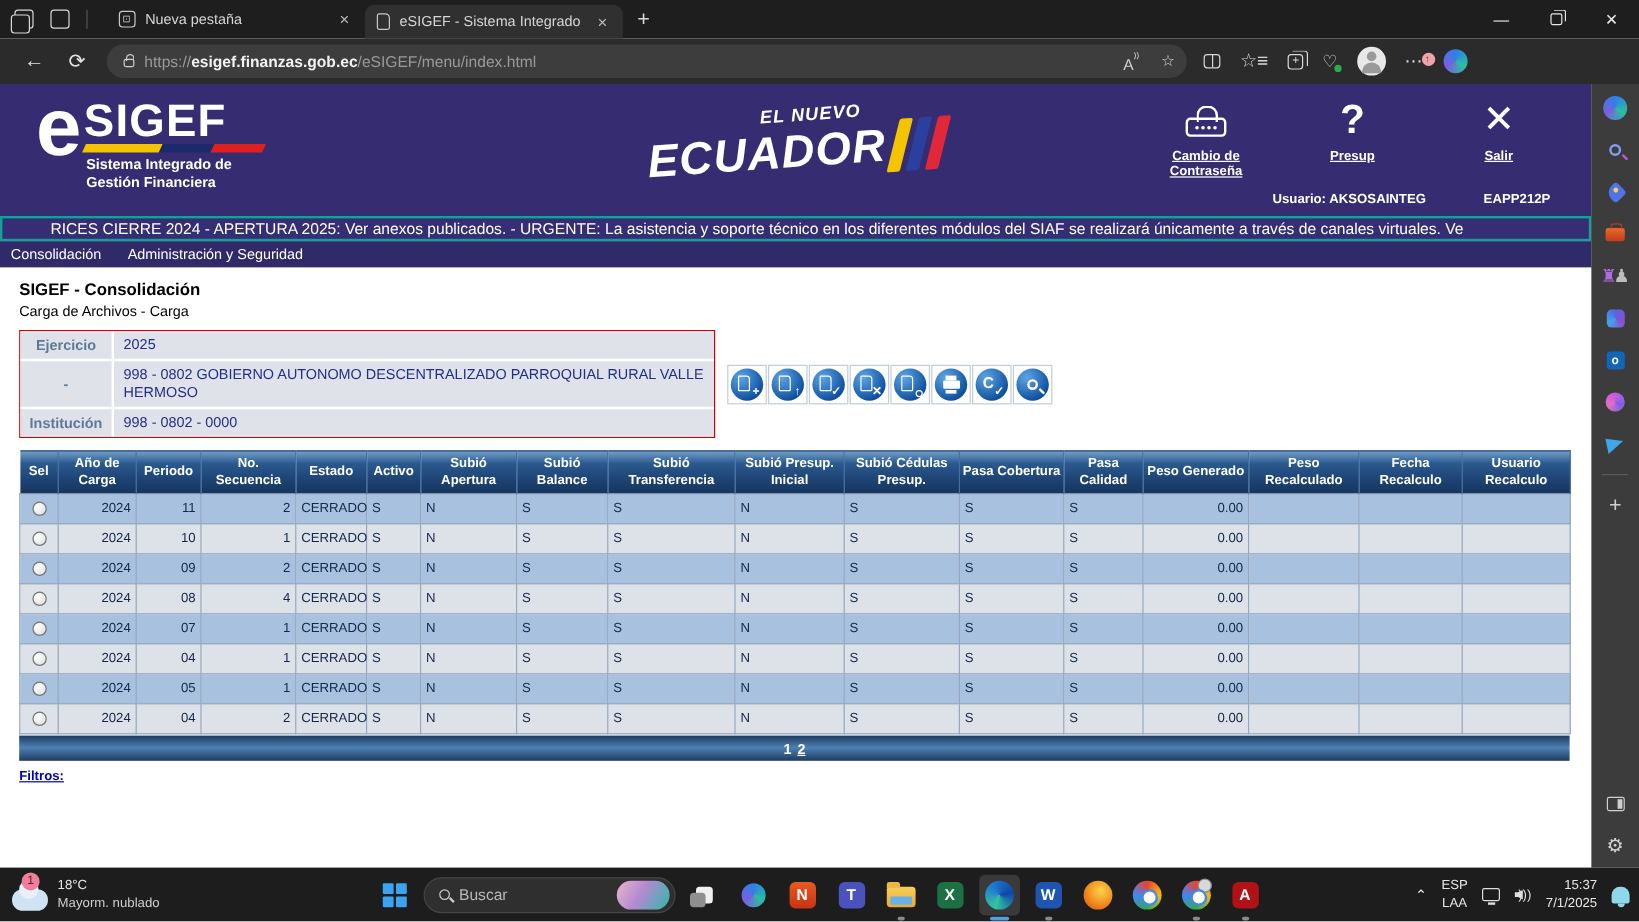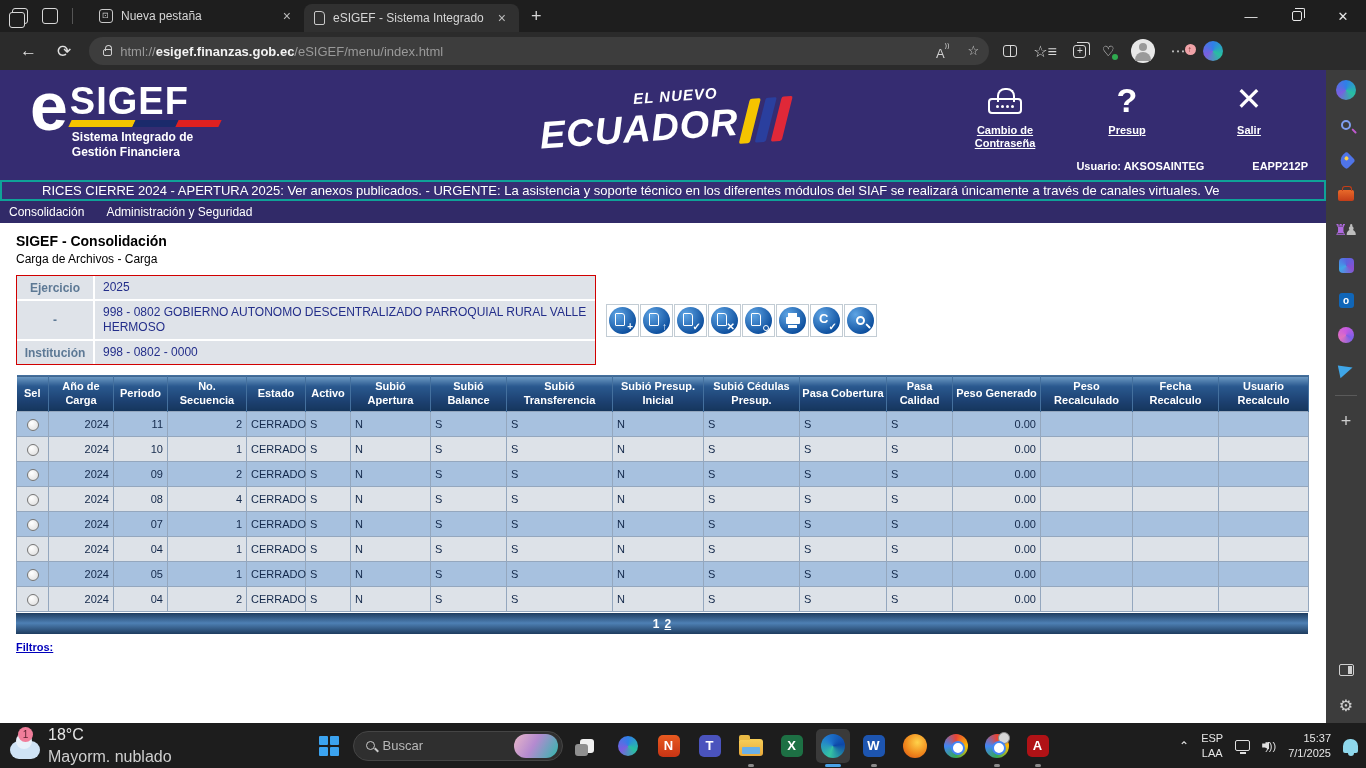--- a/index.html
+++ b/index.html
@@ -86,21 +86,21 @@
   .ecu-stripes .y { background:#f5c400; } .ecu-stripes .b { background:#2a3f9e; } .ecu-stripes .r { background:#e02838; }
   .header-actions { position:absolute; right:34px; top:10px; display:flex; gap:36px; align-items:flex-start; }
   .h-action { display:flex; flex-direction:column; align-items:center; width:86px; }
   .h-action .icn { height:40px; display:flex; align-items:center; justify-content:center; }
   .h-action .lbl { font-size:11px; font-weight:bold; text-decoration:underline; text-align:center; line-height:1.2; margin-top:4px; }
   .lock-big { width:34px; height:16px; border:2px solid #fff; border-radius:4px; position:relative; display:flex; align-items:center; justify-content:center; gap:2px; margin-top:12px; }
   .lock-big::before { content:""; position:absolute; top:-12px; left:7px; width:14px; height:12px; border:2px solid #fff; border-bottom:none; border-radius:8px 8px 0 0; }
   .lock-big i { width:3px; height:3px; background:#fff; border-radius:50%; }
   .q-glyph { font-size:34px; font-weight:bold; }
   .x-glyph { font-size:32px; font-weight:300; line-height:0.8; }
-  .user-line { position:absolute; right:18px; bottom:8px; display:flex; gap:48px; font-size:11px; font-weight:bold; }
+  .user-line { position:absolute; right:34px; bottom:8px; display:flex; gap:48px; font-size:11px; font-weight:bold; }
 
   
   .marquee { height:21px; background:#362e74; border:2px solid #0fa298; overflow:hidden; display:flex; align-items:center;padding-left:38px; }
   .marquee span { white-space:nowrap; color:#fff; font-size:13px; padding-left:2px; }
   .menubar { height:22px; background:#312a68; display:flex; align-items:center; gap:22px; padding-left:9px; }
   .menubar span { color:#fff; font-size:12px; }
 
   
   .content { flex:1; background:#fff; padding:10px 0 0 16px; position:relative; }
   .page-title { font-size:14px; font-weight:bold; color:#000; }
@@ -139,21 +139,21 @@
   .pager .cur { font-weight:bold; }
   .pager .lnk { text-decoration:underline; font-weight:bold; }
   .filters-link { display:inline-block; margin-top:7px; font-size:11px; font-weight:bold; color:#0000bb; text-decoration:underline; }
 
   
   .taskbar { height:45px; background:#1d1d1d; position:relative; display:flex; align-items:center; }
   .weather { position:absolute; left:10px; display:flex; align-items:center; gap:8px; color:#e6e6e6; }
   .cloud { width:30px; height:18px; background:#cfe3f5; border-radius:10px; position:relative; margin-top:8px; }
   .cloud::before { content:""; position:absolute; left:6px; top:-8px; width:16px; height:16px; background:#e8f1fa; border-radius:50%; }
   .cloud .wbadge { position:absolute; left:8px; top:-14px; width:15px; height:15px; background:#f07d9a; border-radius:50%; color:#5a1f2e; font-size:10px; text-align:center; line-height:15px; }
-  .weather .lines { font-size:16px; line-height:1.35; }
+  .weather .lines { font-size:11px; line-height:1.35; }
   .weather .lines .desc { color:#cfcfcf; }
   .tb-center { margin:0 auto; display:flex; align-items:center; gap:7px; }
   .start-glyph { width:20px; height:20px; display:grid; grid-template-columns:9px 9px; grid-template-rows:9px 9px; gap:2px; }
   .start-glyph i { background:#3ba3f0; border-radius:1px; }
   .task-icon { width:34px; height:34px; display:flex; align-items:center; justify-content:center; position:relative; border-radius:5px; }
   .task-icon.active { background:#3a3a3a; }
   .task-icon.active::after { content:""; position:absolute; bottom:-4px; left:9px; width:16px; height:3px; background:#4aa3e8; border-radius:2px; }
   .task-icon.running::after { content:""; position:absolute; bottom:-4px; left:14px; width:6px; height:3px; background:#8a8a8a; border-radius:2px; }
   .search-pill { width:210px; height:30px; background:#2f2f2f; border:1px solid #454545; border-radius:15px; display:flex; align-items:center; padding:0 4px 0 12px; color:#b8b8b8; font-size:13px; gap:8px; }
   .mag-t { width:9px; height:9px; border:1.7px solid #c9c9c9; border-radius:50%; position:relative; flex:0 0 auto; }
@@ -213,21 +213,21 @@
       </div>
     <div>✕</div>
   </div>
 </div>
 
 <div class="navbar">
   <span class="nav-btn">←</span>
   <span class="nav-btn">⟳</span>
   <div class="omnibox">
     <span class="lock-glyph"></span>
-    <span class="url"><span class="dim">html://</span><span class="host">esigef.finanzas.gob.ec</span><span class="dim">/eSIGEF/menu/index.html</span></span>
+    <span class="url"><span class="dim">https://</span><span class="host">esigef.finanzas.gob.ec</span><span class="dim">/eSIGEF/menu/index.html</span></span>
     <span class="omni-right">
       <span>A<sup>⁾⁾</sup></span>
       <span>☆</span>
     </span>
   </div>
   <div class="nav-right">
     <span class="split-glyph"></span>
     <span>☆≡</span>
     <span class="collections-glyph"></span>
     <span class="essentials">♡</span>

